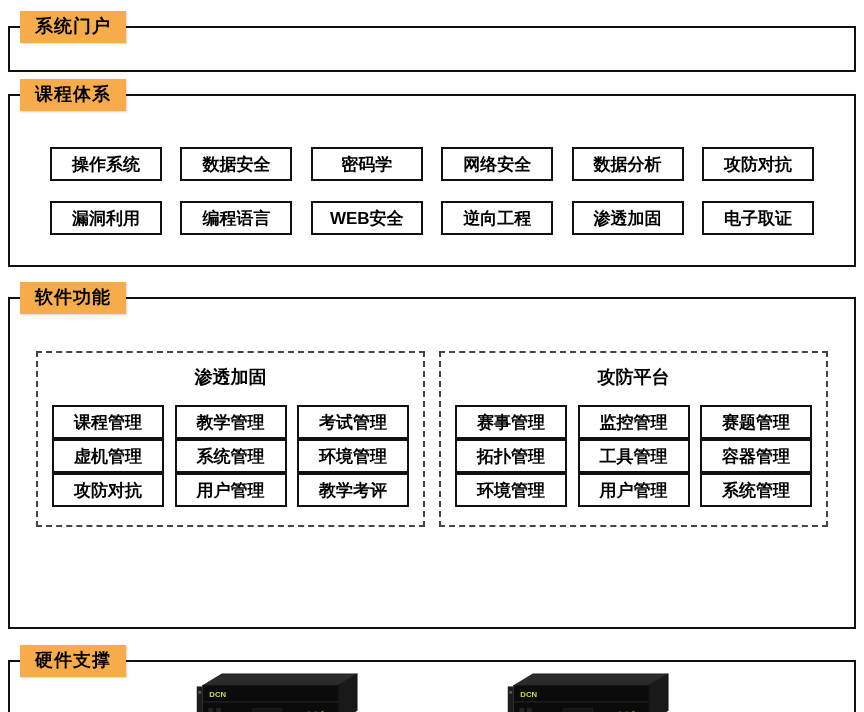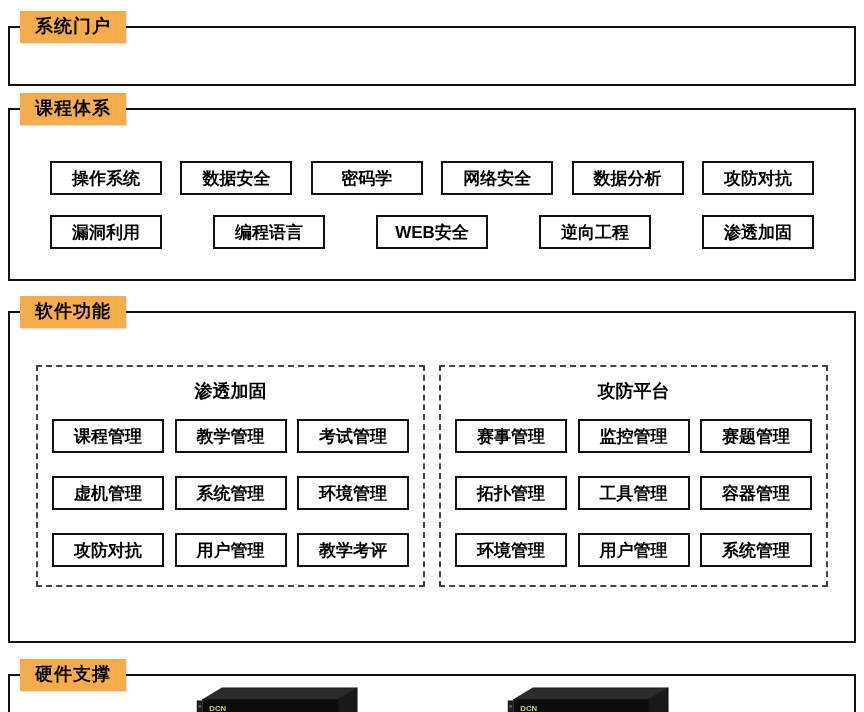--- a/index.html
+++ b/index.html
@@ -35,21 +35,21 @@
     background: #fff;
     display: flex;
     align-items: center;
     justify-content: center;
     font-weight: bold;
     font-size: 17px;
     height: 34px;
   }
 
   
-  .panel-portal { height: 60px; margin-bottom: 22px; padding-left: 18px; }
+  .panel-portal { height: 46px; margin-bottom: 22px; padding-left: 18px; }
   .portal-row {
     display: flex;
     justify-content: space-between;
     padding: 15px 186px 0 172px;
   }
   .portal-row .nbox { min-width: 88px; padding: 0 22px; }
 
   
   .panel-courses { height: 173px; margin-bottom: 30px; text-align: right; }
   .course-row {
@@ -77,21 +77,20 @@
   .platform-title {
     text-align: center;
     font-weight: bold;
     font-size: 18px;
     margin: 4px 0 16px 0;
   }
   .platform-grid {
     display: grid;
     grid-template-columns: repeat(3, 112px);
     justify-content: space-between;
-    row-gap: 23px;
   }
 
   
   .panel-hardware { height: 77px; }
   .hardware-row {
     height: 100%;
     display: flex;
     justify-content: center;
     align-items: center;
     gap: 145px;
@@ -117,20 +116,21 @@
         <div class="nbox">网络安全</div>
         <div class="nbox">数据分析</div>
         <div class="nbox">攻防对抗</div>
       </div>
       <div class="course-row">
         <div class="nbox">漏洞利用</div>
         <div class="nbox">编程语言</div>
         <div class="nbox">WEB安全</div>
         <div class="nbox">逆向工程</div>
         <div class="nbox">渗透加固</div>
+        <div class="nbox">电子取证</div>
       </div>
     </div>
   </section>
 
   <section class="panel panel-software">
     <div class="tab">软件功能</div>
     <div class="software-wrap">
 
       <div class="platform">
         <div class="platform-title">渗透加固</div>

